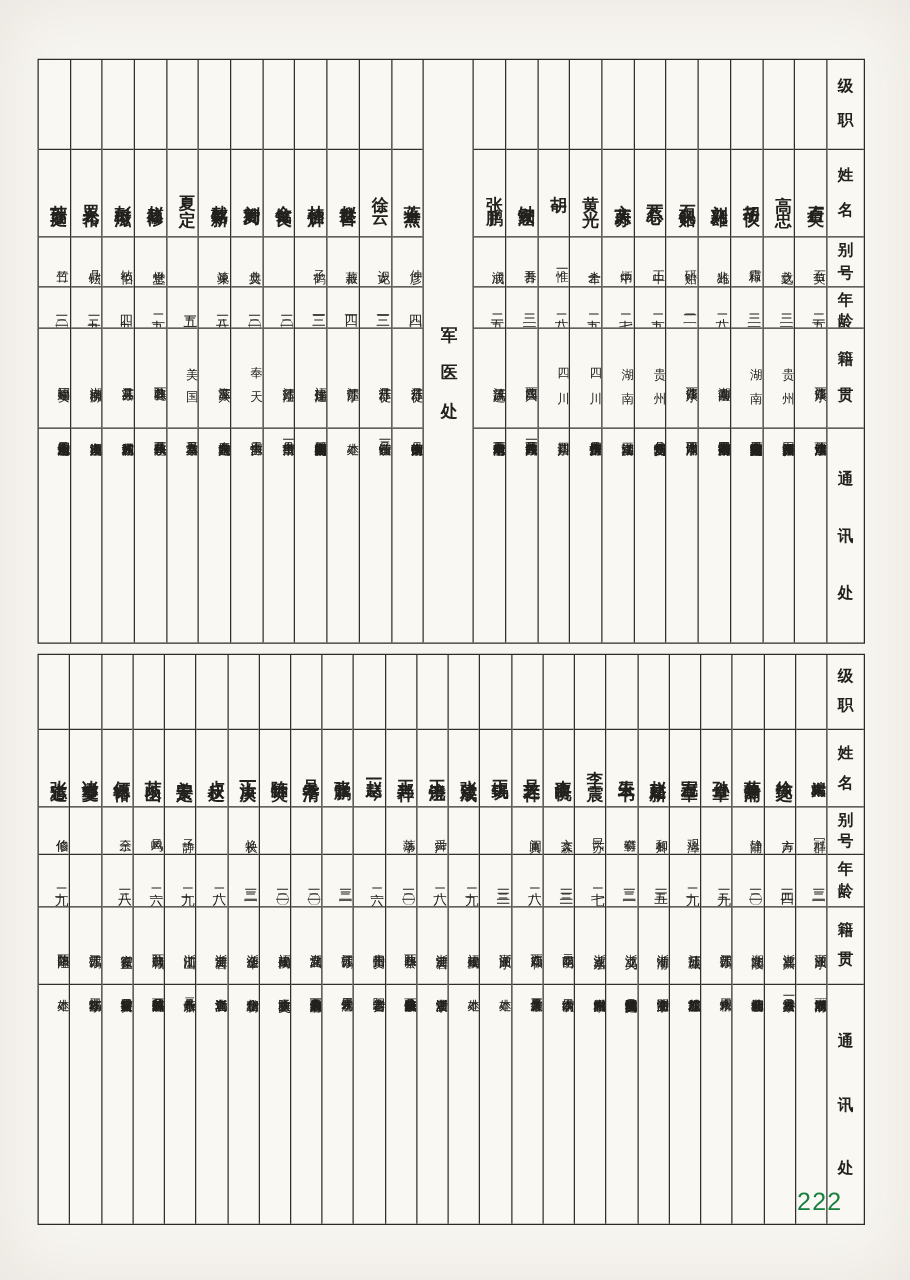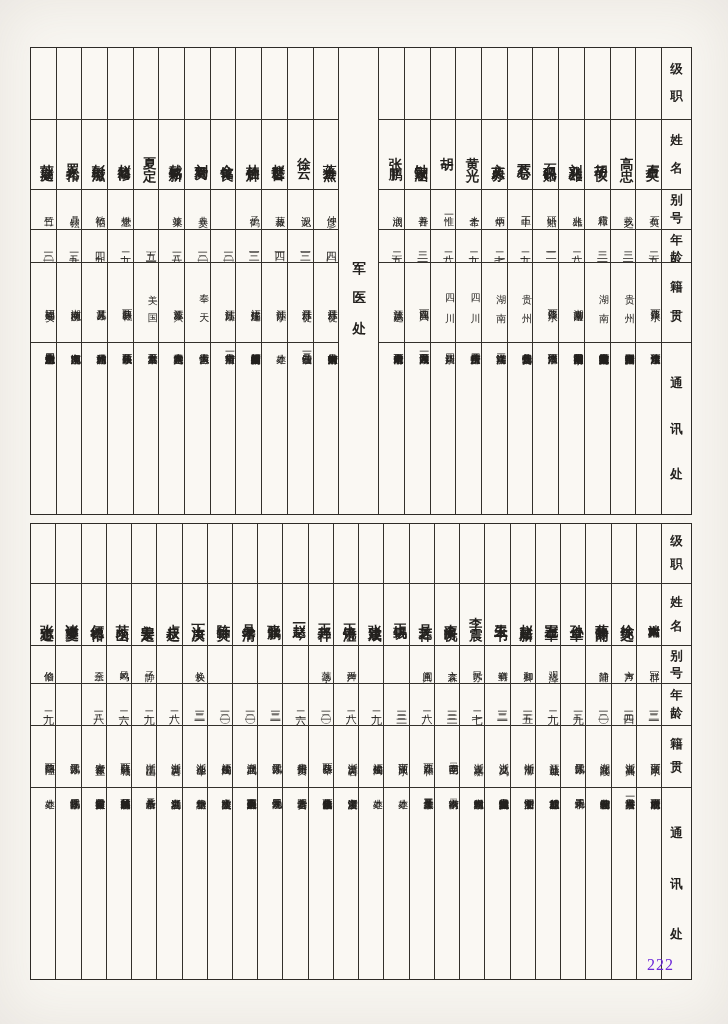--- a/index.html
+++ b/index.html
@@ -76,22 +76,22 @@
     padding:2px 0;
   }
   
   .sep-col .sep-label{
     writing-mode:vertical-rl;text-orientation:upright;
     font-size:13.5px;font-weight:700;letter-spacing:2.2em;
     padding-top:2.2em;
   }
   .page-number{
     position:absolute;right:54px;bottom:50px;
-    font-size:16px;letter-spacing:1px;color:#6d28d9;
-    font-family:Liberation Serif, serif;
+    font-size:20px;letter-spacing:1px;color:#15803d;
+    font-family:Liberation Sans, sans-serif;
   }
 </style>
 </head>
 <body>
 
 <div class="page">
   <div class="vtable t-top">
       <div class="col header-col">
         <div class="cell c-rank"><span class="hchar">级</span><span class="hchar">职</span></div>
         <div class="cell c-name">

